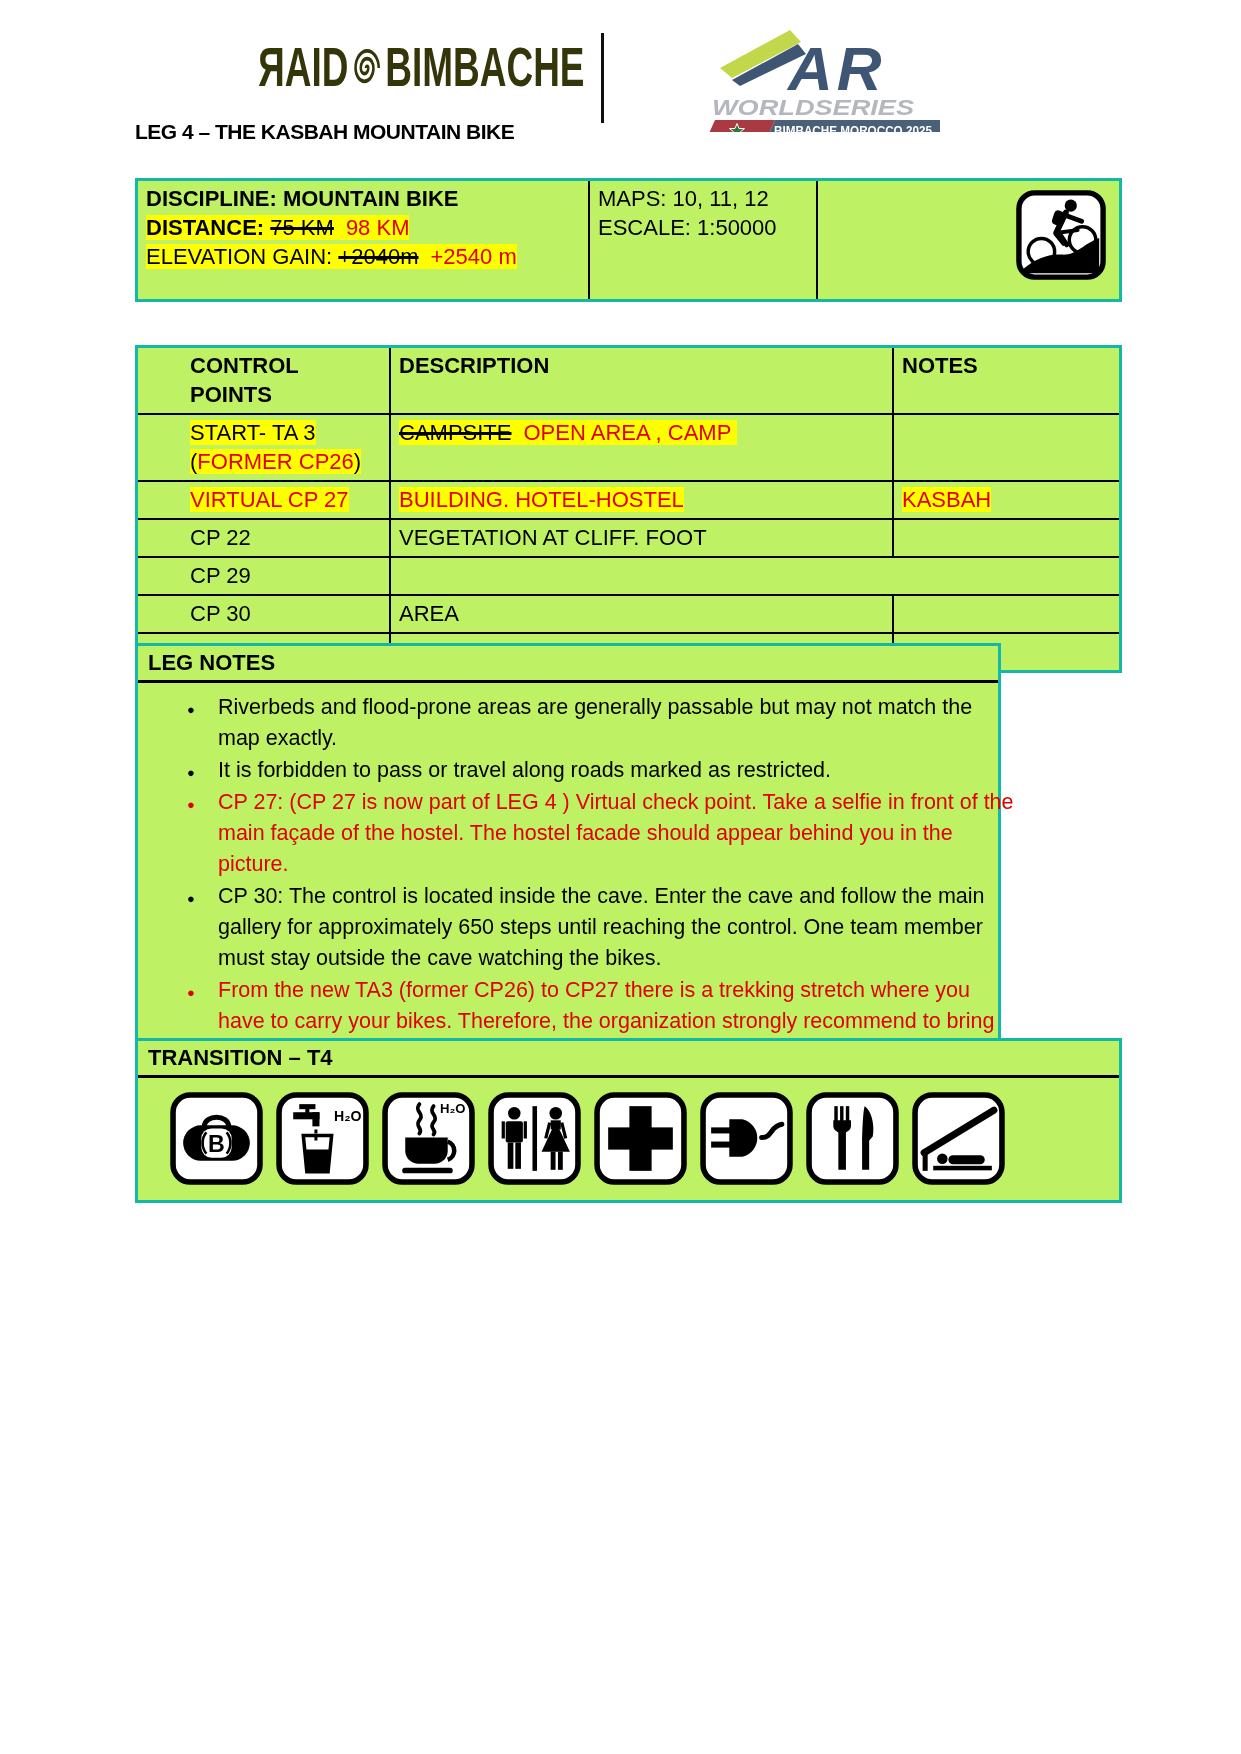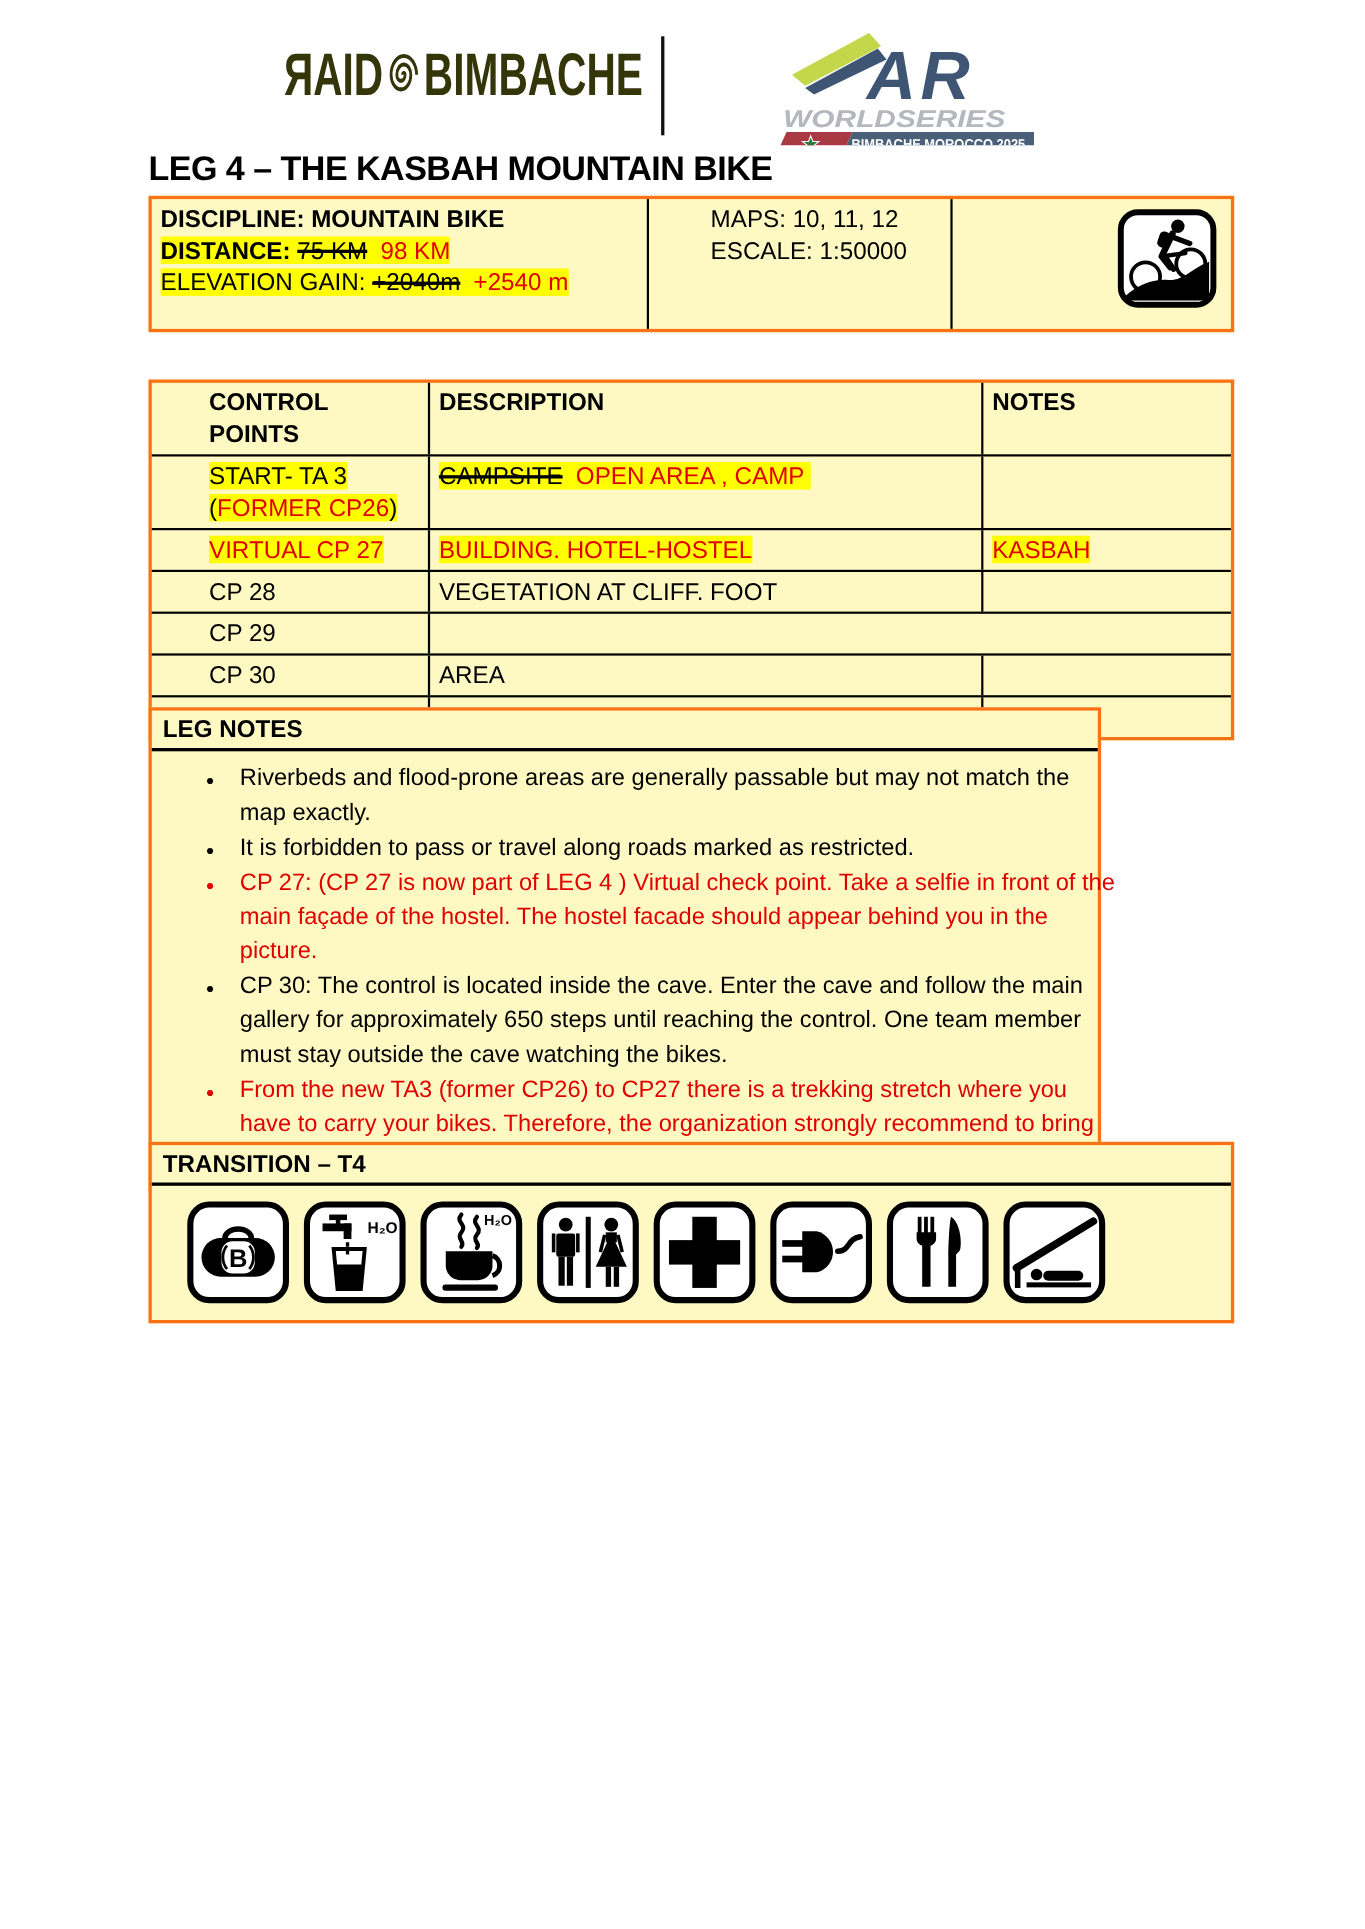--- a/index.html
+++ b/index.html
@@ -13,24 +13,24 @@
     position:absolute; left:258px; top:44px; display:flex; align-items:center;
     color:#35350a; font-weight:bold; font-size:42px; letter-spacing:0px;
     transform:scale(0.88,1.3); transform-origin:left center; white-space:nowrap;
   }
   .raid-logo .mirror { display:inline-block; transform:scaleX(-1); }
   .raid-logo svg { margin:0 4px; }
   .logo-divider { position:absolute; left:601px; top:33px; width:3px; height:90px; background:#101010; }
   .ar-logo { position:absolute; left:640px; top:28px; }
 
   
-  .doc-title { position:absolute; left:135px; top:136px; font-size:31px; font-weight:bold; letter-spacing:-0.5px; }
-
-  
-  .boxed { border:3px solid #f97316; background:#fef9c3; box-sizing:border-box;gap:48px; }
+  .doc-title { position:absolute; left:135px; top:120px; font-size:21px; font-weight:bold; letter-spacing:-0.5px; }
+
+  
+  .boxed { border:3px solid #14b8a6; background:#bef264; box-sizing:border-box; }
   .hl { background:#ffff00; }
   .red { color:#e00000; }
   .strike { text-decoration:line-through; text-decoration-thickness:2.5px; }
   .bold { font-weight:bold; }
 
   
   .info-table { position:absolute; left:135px; top:178px; width:987px; height:124px; display:grid; grid-template-columns:452px 228px 1fr; }
   .info-cell { border-right:2px solid #000; padding:3px 8px 0 8px; font-size:22px; line-height:29px; box-sizing:border-box; }
   .info-cell:last-child { border-right:none; position:relative; }
   .gap-sm { display:inline-block; width:12px; }
@@ -138,21 +138,21 @@
         <span class="hl"><span class="strike">CAMPSITE</span><span class="gap-sm"></span><span class="red">OPEN AREA , CAMP</span>&nbsp;</span>
       </div>
       <div class="ct-cell"></div>
     </div>
     <div class="ct-row">
       <div class="ct-cell min33"><span class="hl red">VIRTUAL CP 27</span></div>
       <div class="ct-cell"><span class="hl red">BUILDING. HOTEL-HOSTEL</span></div>
       <div class="ct-cell"><span class="hl red">KASBAH</span></div>
     </div>
     <div class="ct-row">
-      <div class="ct-cell min30">CP 28</div>
+      <div class="ct-cell min30">CP 22</div>
       <div class="ct-cell">VEGETATION AT CLIFF. FOOT</div>
       <div class="ct-cell"></div>
     </div>
     <div class="ct-row">
       <div class="ct-cell min30">CP 29</div>
       <div class="ct-cell"></div>
     </div>
     <div class="ct-row">
       <div class="ct-cell min30">CP 30</div>
       <div class="ct-cell">AREA</div>

